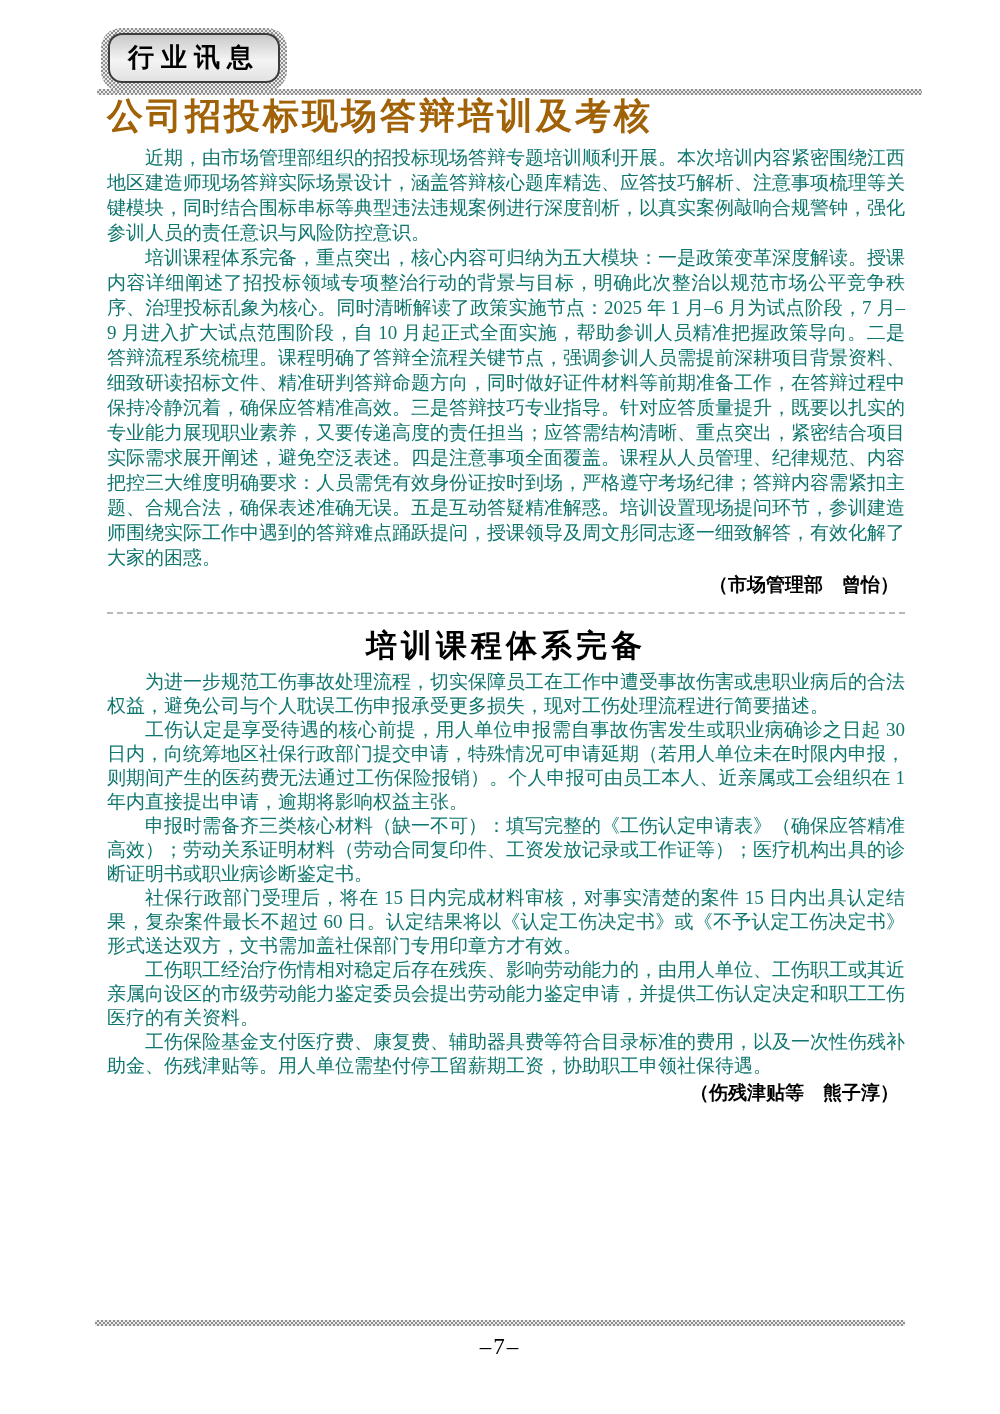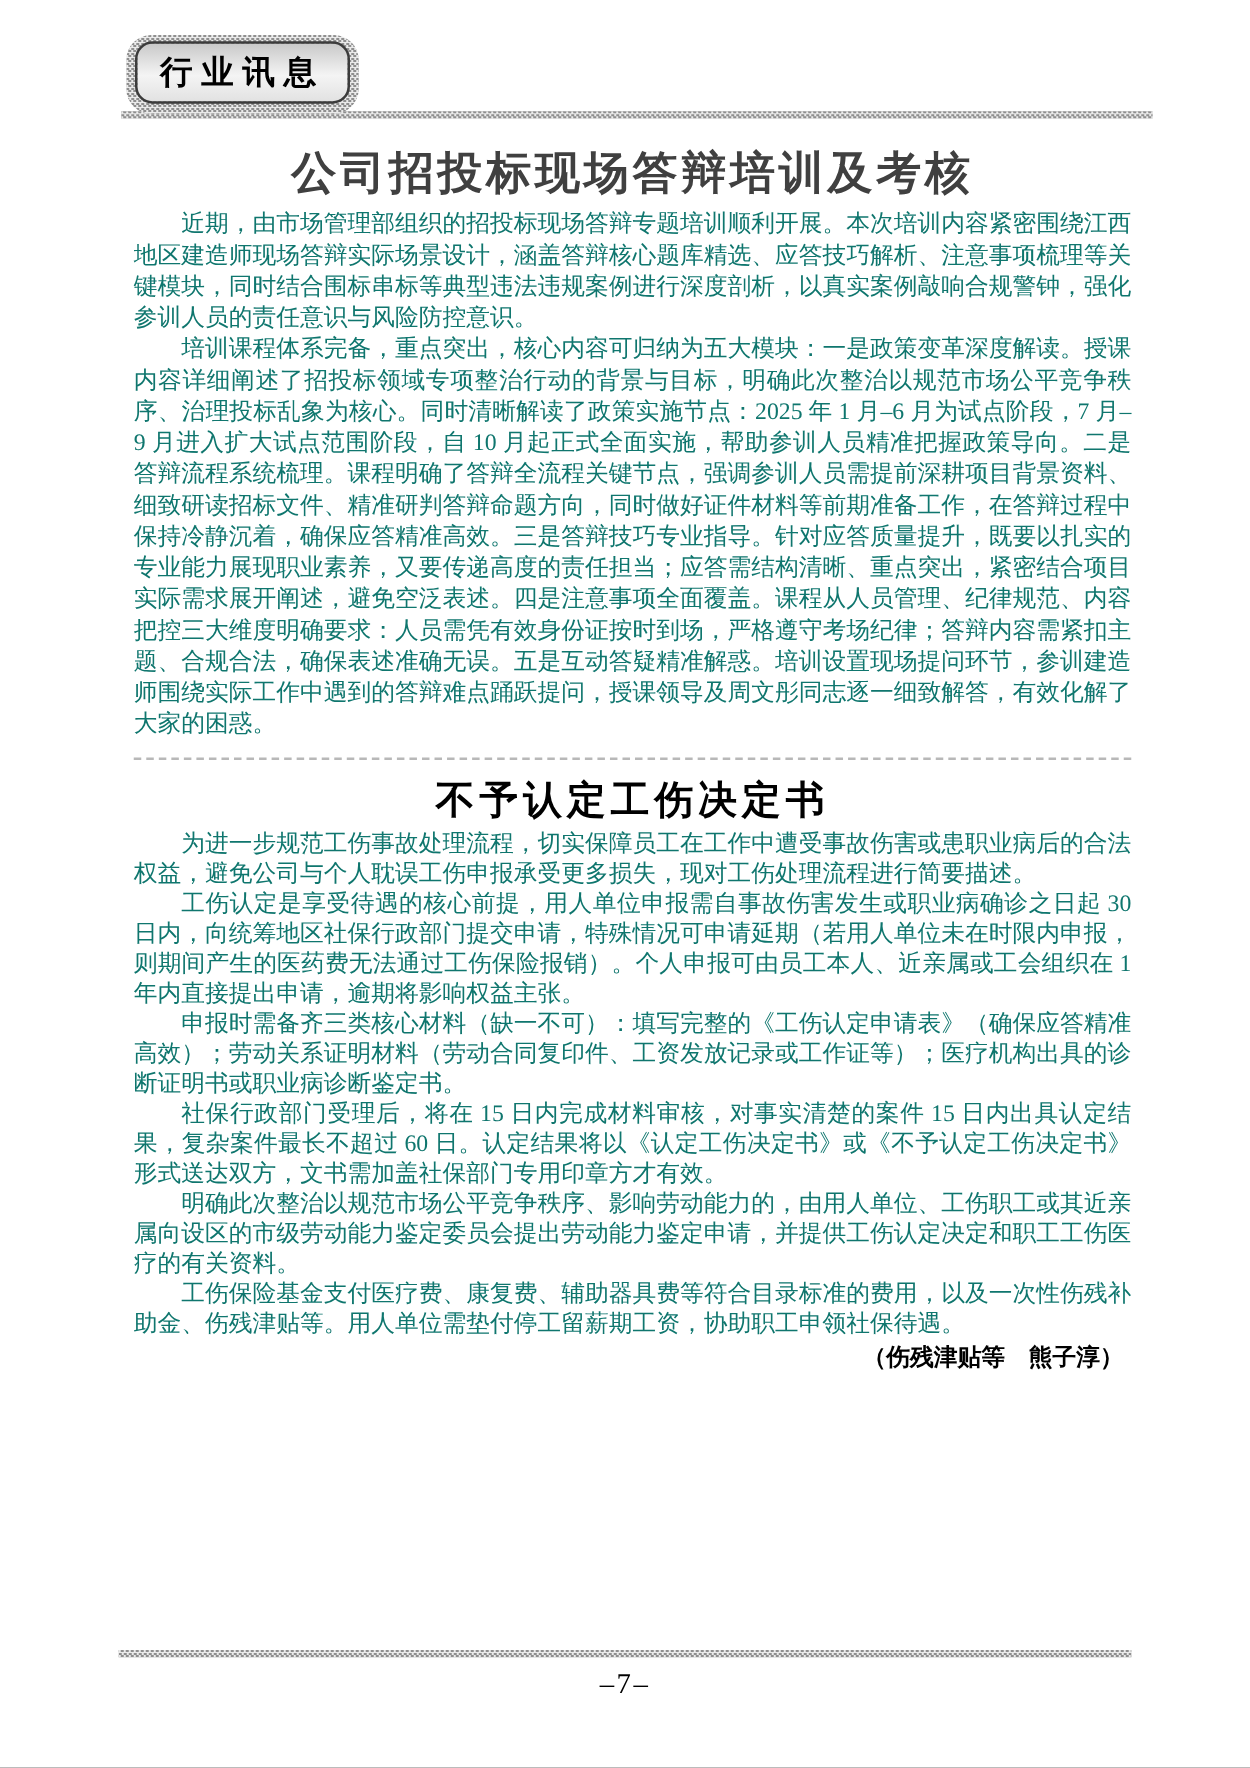--- a/index.html
+++ b/index.html
@@ -43,27 +43,26 @@
   .top-rule{
     margin-left:-10px;
     margin-top:-2px;
     width:825px;height:6px;
     background-color:#bfbfbf;
     background-image:repeating-conic-gradient(#8f8f8f 0% 25%, #eaeaea 0% 50%);
     background-size:4px 4px;
   }
   
   .title-1{
-    margin-top:22px;
-    text-align:center;
+    text-align:left;
     font-weight:bold;
     font-size:36px;
     line-height:42px;
     letter-spacing:3px;
-    color:#404040;
+    color:#a16207;
   }
   .title-2{
     margin-top:12px;
     margin-bottom:4px;
     text-align:center;
     font-weight:bold;
     font-size:31px;
     line-height:40px;
     letter-spacing:4px;
     color:#000;
@@ -125,32 +124,33 @@
     <div class="top-rule"></div>
 
     <div class="article-1">
       <div class="title-1">
         <div>公司招投标现场答辩培训及考核</div>
       </div>
       <div class="article-1-body">
         <p class="body-par">近期，由市场管理部组织的招投标现场答辩专题培训顺利开展。本次培训内容紧密围绕江西地区建造师现场答辩实际场景设计，涵盖答辩核心题库精选、应答技巧解析、注意事项梳理等关键模块，同时结合围标串标等典型违法违规案例进行深度剖析，以真实案例敲响合规警钟，强化参训人员的责任意识与风险防控意识。</p>
         <p class="body-par">培训课程体系完备，重点突出，核心内容可归纳为五大模块：一是政策变革深度解读。授课内容详细阐述了招投标领域专项整治行动的背景与目标，明确此次整治以规范市场公平竞争秩序、治理投标乱象为核心。同时清晰解读了政策实施节点：2025 年 1 月–6 月为试点阶段，7 月–9 月进入扩大试点范围阶段，自 10 月起正式全面实施，帮助参训人员精准把握政策导向。二是答辩流程系统梳理。课程明确了答辩全流程关键节点，强调参训人员需提前深耕项目背景资料、细致研读招标文件、精准研判答辩命题方向，同时做好证件材料等前期准备工作，在答辩过程中保持冷静沉着，确保应答精准高效。三是答辩技巧专业指导。针对应答质量提升，既要以扎实的专业能力展现职业素养，又要传递高度的责任担当；应答需结构清晰、重点突出，紧密结合项目实际需求展开阐述，避免空泛表述。四是注意事项全面覆盖。课程从人员管理、纪律规范、内容把控三大维度明确要求：人员需凭有效身份证按时到场，严格遵守考场纪律；答辩内容需紧扣主题、合规合法，确保表述准确无误。五是互动答疑精准解惑。培训设置现场提问环节，参训建造师围绕实际工作中遇到的答辩难点踊跃提问，授课领导及周文彤同志逐一细致解答，有效化解了大家的困惑。</p>
       </div>
+      <div class="signature">（市场管理部　曾怡）</div>
     </div>
 
     <div class="divider"></div>
 
     <div class="article-2 a2">
-      <div class="title-2">不予认定工伤决定书</div>
+      <div class="title-2">培训课程体系完备</div>
       <div>
         <p class="body-par">为进一步规范工伤事故处理流程，切实保障员工在工作中遭受事故伤害或患职业病后的合法权益，避免公司与个人耽误工伤申报承受更多损失，现对工伤处理流程进行简要描述。</p>
         <p class="body-par">工伤认定是享受待遇的核心前提，用人单位申报需自事故伤害发生或职业病确诊之日起 30 日内，向统筹地区社保行政部门提交申请，特殊情况可申请延期（若用人单位未在时限内申报，则期间产生的医药费无法通过工伤保险报销）。个人申报可由员工本人、近亲属或工会组织在 1 年内直接提出申请，逾期将影响权益主张。</p>
         <p class="body-par">申报时需备齐三类核心材料（缺一不可）：填写完整的《工伤认定申请表》（确保应答精准高效）；劳动关系证明材料（劳动合同复印件、工资发放记录或工作证等）；医疗机构出具的诊断证明书或职业病诊断鉴定书。</p>
         <p class="body-par">社保行政部门受理后，将在 15 日内完成材料审核，对事实清楚的案件 15 日内出具认定结果，复杂案件最长不超过 60 日。认定结果将以《认定工伤决定书》或《不予认定工伤决定书》形式送达双方，文书需加盖社保部门专用印章方才有效。</p>
-        <p class="body-par">明确此次整治以规范市场公平竞争秩序、影响劳动能力的，由用人单位、工伤职工或其近亲属向设区的市级劳动能力鉴定委员会提出劳动能力鉴定申请，并提供工伤认定决定和职工工伤医疗的有关资料。</p>
+        <p class="body-par">工伤职工经治疗伤情相对稳定后存在残疾、影响劳动能力的，由用人单位、工伤职工或其近亲属向设区的市级劳动能力鉴定委员会提出劳动能力鉴定申请，并提供工伤认定决定和职工工伤医疗的有关资料。</p>
         <p class="body-par">工伤保险基金支付医疗费、康复费、辅助器具费等符合目录标准的费用，以及一次性伤残补助金、伤残津贴等。用人单位需垫付停工留薪期工资，协助职工申领社保待遇。</p>
       </div>
       <div class="signature">（伤残津贴等　熊子淳）</div>
     </div>
 
   </div>
 
   <div class="footer-rule"></div>
   <div class="page-number">–7–</div>
 </div>

